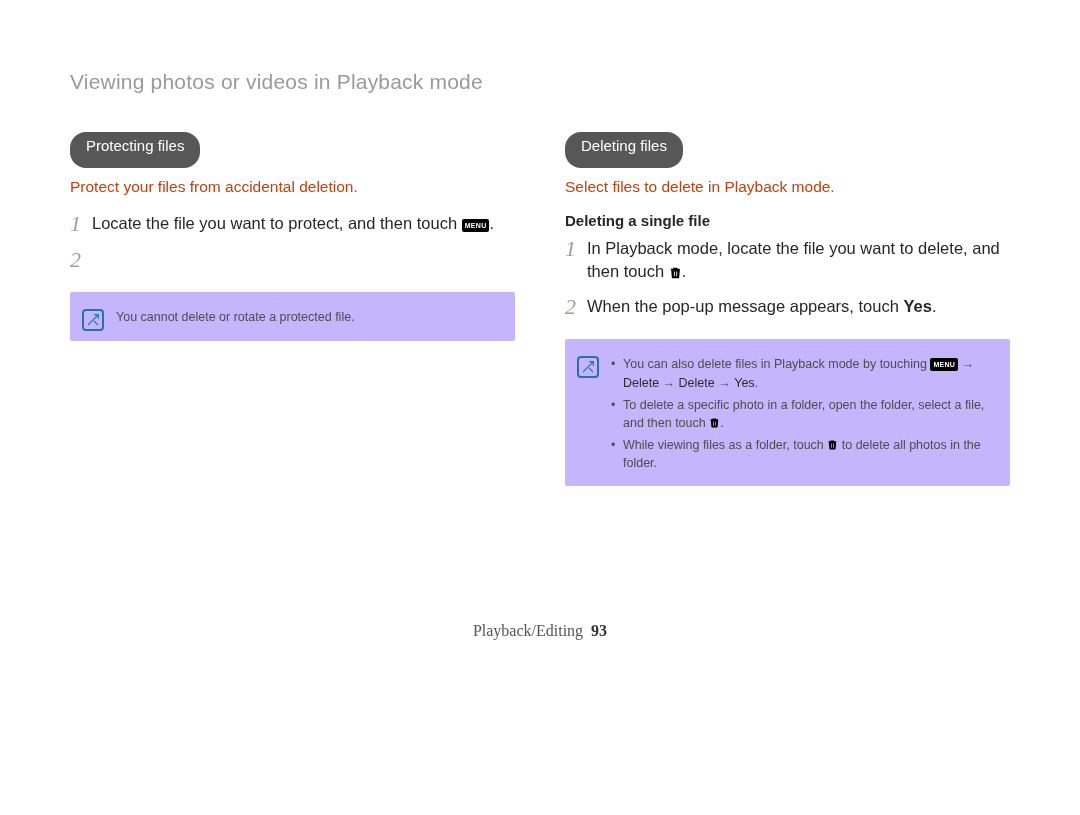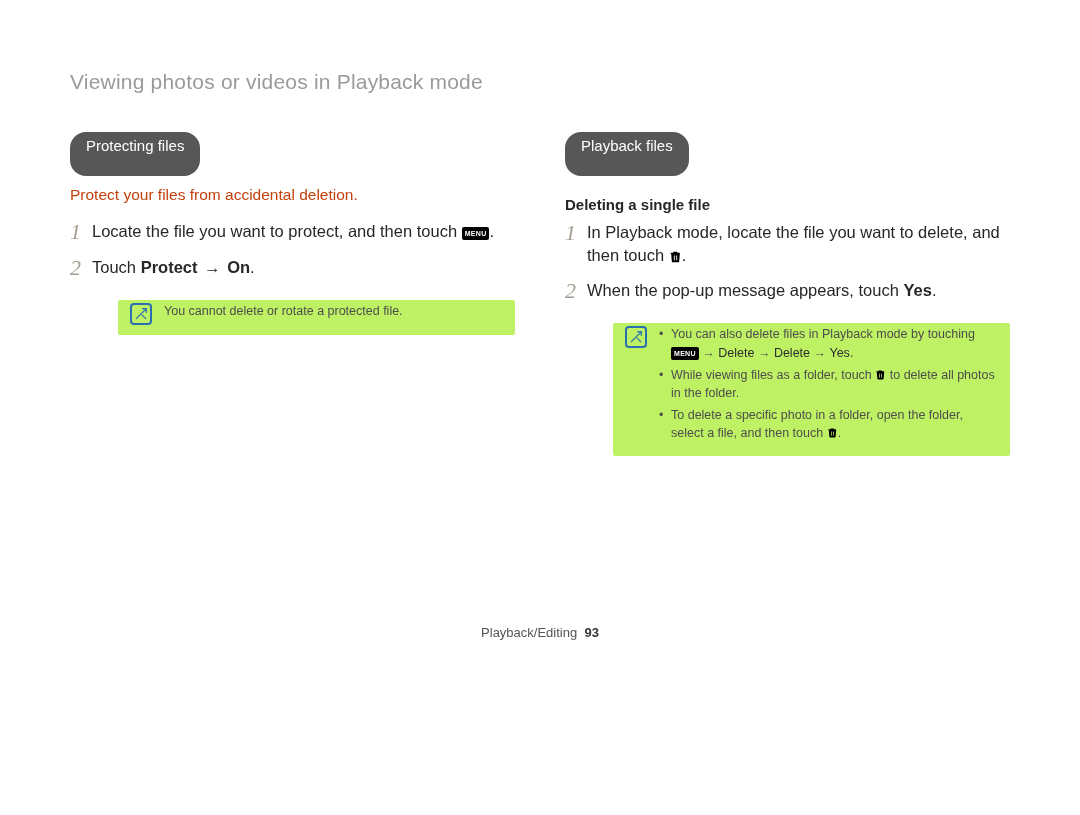--- a/index.html
+++ b/index.html
@@ -28,21 +28,21 @@
       display: flex;
       gap: 50px;
     }
     .col { width: 450px; }
     .section-pill {
       display: inline-block;
       background: #575757;
       color: #ffffff;
       font-size: 15px;
       font-weight: 500;
-      padding: 5px 16px 22px 16px;
+      padding: 5px 16px 14px 16px;
       border-radius: 16px;
       margin-bottom: 10px;
     }
     .intro {
       font-size: 15.5px;
       color: #c2410c;
       margin-bottom: 16px;
     }
     .steps { margin-bottom: 20px; }
     .step {
@@ -87,27 +87,26 @@
       font-weight: 700;
       color: #272727;
       margin: 10px 0 8px 0;
     }
     .subintro {
       font-size: 15.5px;
       color: #3a3a3a;
       margin-bottom: 16px;
     }
     .notebox {
-      background: #bef264;
+      background: #c4b5fd;
       border-radius: 2px;
-      padding: 2px 12px 10px 12px;
+      padding: 16px 12px 10px 12px;
       display: flex;
       gap: 12px;
       align-items: flex-start;
-      margin-left: 48px;
     }
     .note-icon {
       flex: none;
       width: 22px;
       height: 22px;
       border: 2px solid #2b6fb3;
       border-radius: 4px;
       color: #2b6fb3;
       display: flex;
       align-items: center;
@@ -138,22 +137,23 @@
       width: 13px;
       height: 14px;
       vertical-align: -2px;
     }
     .trash-icon.small { width: 11px; height: 12px; vertical-align: -1px; }
     .footer {
       position: absolute;
       left: 0; right: 0;
       bottom: 34px;
       text-align: center;
-      font-size: 13px;
+      font-size: 16px;
       color: #555;
+      font-family: Liberation Serif, serif;
     }
     .footer .pg { font-weight: 600; color: #333; }
   </style>
 </head>
 <body>
 
 <div class="page">
 
   <div class="page-title">Viewing photos or videos in Playback mode</div>
 
@@ -166,42 +166,40 @@
       <div class="steps">
         <div class="step">
           <div class="step-num">1</div>
           <div class="step-text">
             <span>Locate the file you want to protect, and then touch </span>
             <span class="menu-chip">MENU</span><span>.</span>
           </div>
         </div>
         <div class="step">
           <div class="step-num">2</div>
-          <div class="step-text">
-            <span>Touch </span><b>Protect</b><span class="arrow"> → </span><b>On</b><span>.</span>
-          </div>
         </div>
       </div>
 
       <div class="notebox">
         <div class="note-icon">
           <svg viewBox="0 0 24 24" fill="none" stroke="currentColor" stroke-width="2.2" stroke-linecap="round">
             <path d="M4 20 L20 4"></path>
             <path d="M15 3 L21 3 L21 9"></path>
             <path d="M14 14 L20 20"></path>
           </svg>
         </div>
         <div class="note-body">
           <span>You cannot delete or rotate a protected file.</span>
         </div>
       </div>
     </div>
 
     <div class="col">
-      <div class="section-pill">Playback files</div>
+      <div class="section-pill">Deleting files</div>
+      <div class="intro">Select files to delete in Playback mode.</div>
 
       <div class="subhead">Deleting a single file</div>
 
       <div class="steps">
         <div class="step">
           <div class="step-num">1</div>
           <div class="step-text">
             <span>In Playback mode, locate the file you want to delete, and then touch </span>
             <span class="trash-icon">
               <svg viewBox="0 0 24 24" fill="#000">
@@ -225,38 +223,38 @@
             <path d="M15 3 L21 3 L21 9"></path>
             <path d="M14 14 L20 20"></path>
           </svg>
         </div>
         <div class="note-body">
           <ul>
             <li>
               <span>You can also delete files in Playback mode by touching </span>
               <span class="menu-chip">MENU</span>
               <span> → </span><b>Delete</b><span> → </span><b>Delete</b><span> → </span><b>Yes</b><span>.</span>
+            </li>
+            <li>
+              <span>To delete a specific photo in a folder, open the folder, select a file, and then touch </span>
+              <span class="trash-icon small">
+                <svg viewBox="0 0 24 24" fill="#000">
+                    <path d="M4 7h16l-1.2 14a2 2 0 0 1-2 1.8H7.2a2 2 0 0 1-2-1.8L4 7zm5-4h6l1 2h4v2H3V5h4l1-2zM9 10v9h1.6v-9H9zm4.4 0v9H15v-9h-1.6z"></path>
+                  </svg>
+              </span><span>.</span>
             </li>
             <li>
               <span>While viewing files as a folder, touch </span>
               <span class="trash-icon small">
                 <svg viewBox="0 0 24 24" fill="#000">
                     <path d="M4 7h16l-1.2 14a2 2 0 0 1-2 1.8H7.2a2 2 0 0 1-2-1.8L4 7zm5-4h6l1 2h4v2H3V5h4l1-2zM9 10v9h1.6v-9H9zm4.4 0v9H15v-9h-1.6z"></path>
                   </svg>
               </span>
               <span> to delete all photos in the folder.</span>
             </li>
-            <li>
-              <span>To delete a specific photo in a folder, open the folder, select a file, and then touch </span>
-              <span class="trash-icon small">
-                <svg viewBox="0 0 24 24" fill="#000">
-                    <path d="M4 7h16l-1.2 14a2 2 0 0 1-2 1.8H7.2a2 2 0 0 1-2-1.8L4 7zm5-4h6l1 2h4v2H3V5h4l1-2zM9 10v9h1.6v-9H9zm4.4 0v9H15v-9h-1.6z"></path>
-                  </svg>
-              </span><span>.</span>
-            </li>
           </ul>
         </div>
       </div>
     </div>
 
   </div>
 
   <div class="footer">
     <span>Playback/Editing</span>&nbsp;&nbsp;<span class="pg">93</span>
   </div>

